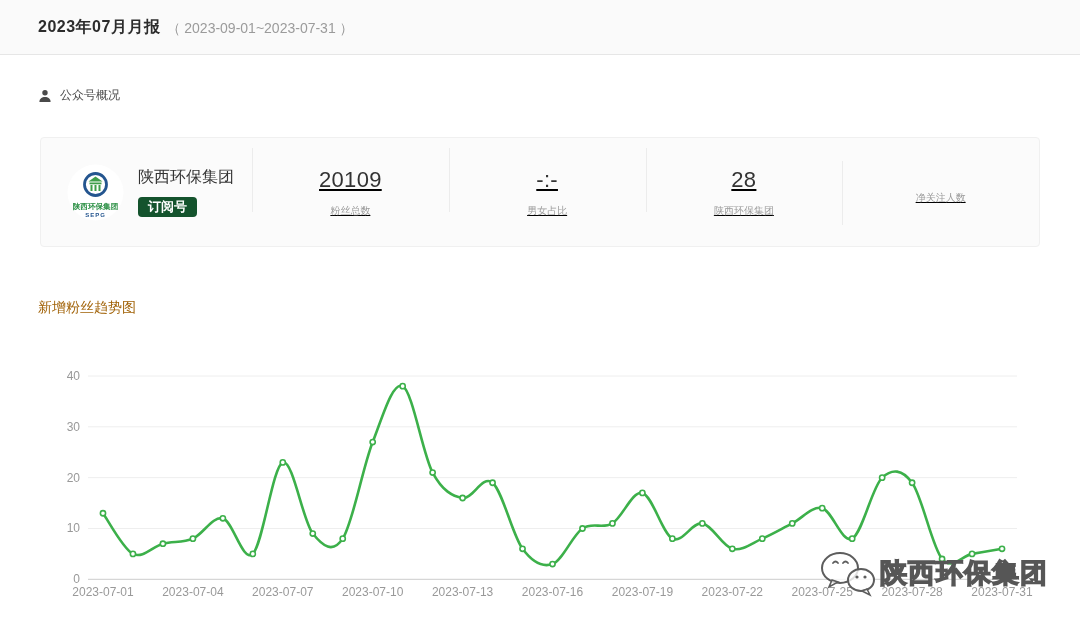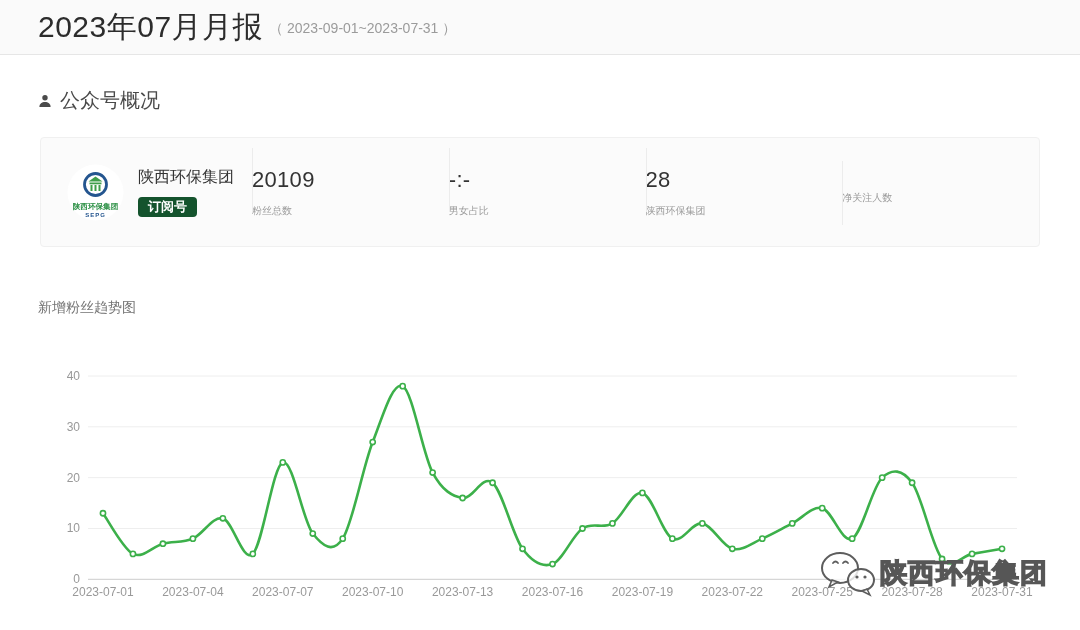--- a/index.html
+++ b/index.html
@@ -8,49 +8,49 @@
     background:#ffffff;
     font-family:"Liberation Sans","DejaVu Sans",sans-serif;
     -webkit-font-smoothing:antialiased;
   }
   
   .header{
     position:absolute;left:0;top:0;width:1080px;height:55px;
     background:#fafafa;border-bottom:1px solid #e6e6e6;
     display:flex;align-items:center;padding-left:38px;box-sizing:border-box;
   }
-  .header .title{font-size:30px;font-weight:normal;color:#2c2c2c;letter-spacing:.5px;}
+  .header .title{font-size:16px;font-weight:bold;color:#2c2c2c;letter-spacing:.5px;}
   .header .subtitle{font-size:14px;color:#9b9b9b;margin-left:6px;padding-top:3px;}
   
   .section-row{
     position:absolute;left:38px;top:87px;display:flex;align-items:center;gap:8px;
   }
-  .section-row .label{font-size:20px;color:#4a4a4a;}
+  .section-row .label{font-size:12px;color:#4a4a4a;}
   
   .card{
     position:absolute;left:40px;top:137px;width:1000px;height:110px;
     background:#fbfbfb;border:1px solid #f0f0f0;border-radius:4px;
     box-sizing:border-box;display:flex;align-items:center;
   }
   .brand{width:211px;display:flex;align-items:center;padding-left:26px;box-sizing:border-box;gap:14px;flex-shrink:0;}
   .brand-meta{display:flex;flex-direction:column;gap:9px;}
   .brand-name{font-size:16px;color:#333;}
   .badge{
     display:inline-block;background:#14532d;color:#fff;font-size:13px;font-weight:bold;
     padding:3px 10px;border-radius:4px;line-height:1.15;align-self:flex-start;
   }
-  .stat{flex:1;position:relative;}
+  .stat{flex:1;text-align:center;position:relative;text-decoration:underline;}
   .stat::before{
     content:"";position:absolute;left:0;top:-19px;width:1px;height:64px;background:#ececec;
   }
   .stat .value{font-size:22px;color:#333;letter-spacing:.3px;}
   .stat .value.green{color:#3cae50;font-weight:bold;}
   .stat .slabel{font-size:10px;color:#9b9b9b;margin-top:11px;}
   
-  .chart-title{position:absolute;left:38px;top:299px;font-size:14px;color:#737373;}
+  .chart-title{position:absolute;left:38px;top:299px;font-size:14px;color:#a16207;}
   .chart-wrap{position:absolute;left:0;top:340px;width:1080px;height:275px;}
   .chart-wrap svg{display:block;}
   
   .watermark{
     position:absolute;left:816px;top:549px;display:flex;align-items:center;gap:2px;
     pointer-events:none;
   }
   .watermark .wm-text{
     font-size:27px;font-weight:bold;letter-spacing:1px;
     color:rgba(255,255,255,0.55);

